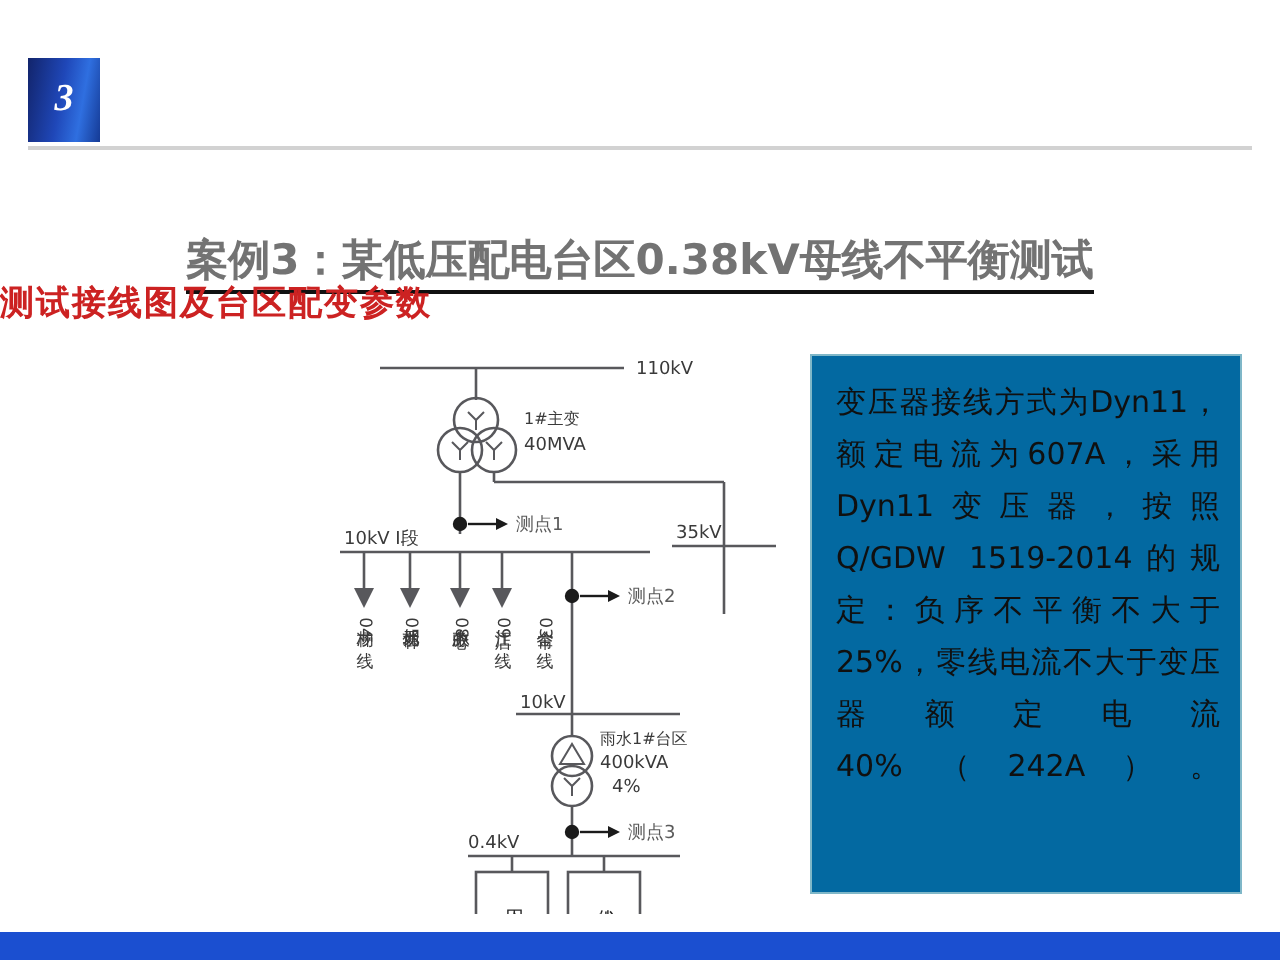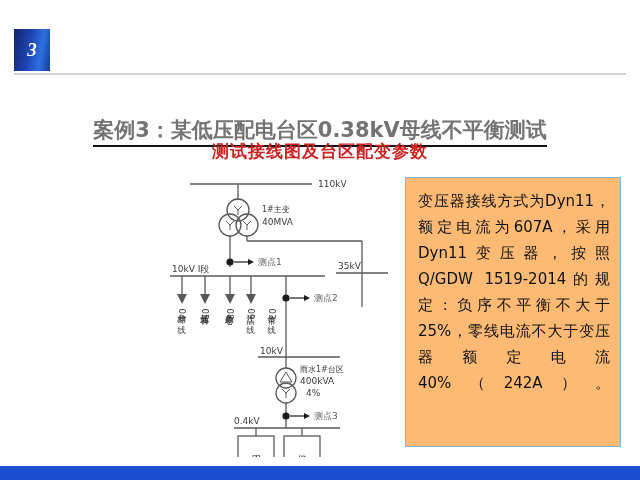--- a/index.html
+++ b/index.html
@@ -29,29 +29,29 @@
 
   
   .case-title{
     position:absolute;left:0;top:90px;width:640px;text-align:center;
     font-size:21px;font-weight:bold;color:#737373;
     font-family:"DejaVu Sans","Liberation Sans",sans-serif;
     margin-top:26px;
   }
   .case-title span{border-bottom:2px solid #111;padding-bottom:3px;}
   .sub-title{
-    position:absolute;left:0;top:140px;width:640px;text-align:center;
+    position:absolute;left:0;top:140px;width:640px;
     font-size:17px;font-weight:bold;color:#cc2222;letter-spacing:1px;
     font-family:"DejaVu Sans","Liberation Sans",sans-serif;
   }
 
   
   .infobox{
     position:absolute;left:405px;top:177px;width:216px;height:270px;
-    background:#fdba74;border:1px solid #7fb7c8;
+    background:#0369a1;border:1px solid #7fb7c8;
     box-sizing:border-box;padding:10px 10px 6px 12px;
   }
   .infobox p{
     margin:0;font-size:15px;line-height:26px;color:#101010;
     text-align:justify;text-align-last:justify;font-weight:500;
     font-family:"DejaVu Sans","Liberation Sans",sans-serif;
   }
 
   
   .diagram{position:absolute;left:150px;top:172px;width:252px;height:285px;text-align:right;}

